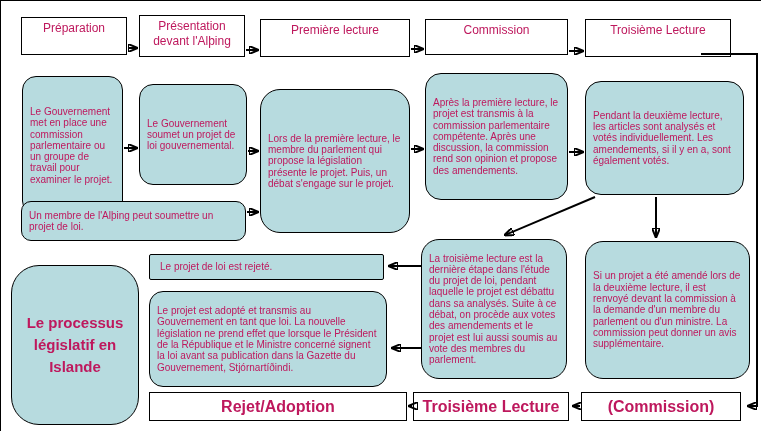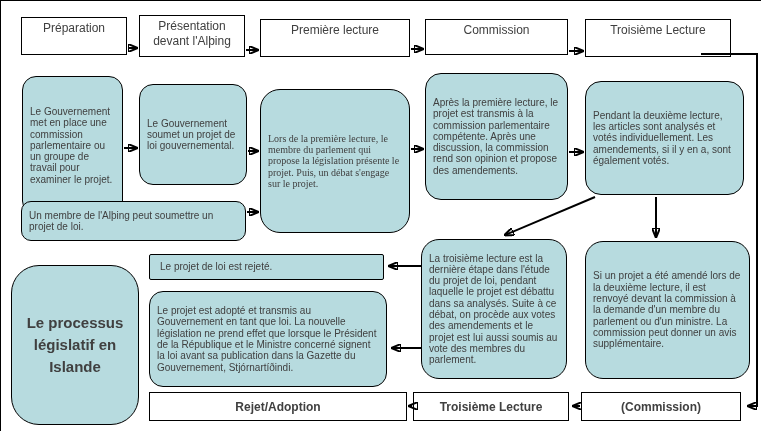--- a/index.html
+++ b/index.html
@@ -4,31 +4,31 @@
 <style>
   html,body{margin:0;padding:0;background:#ffffff;}
   .canvas{
     position:relative;
     width:761px;height:431px;
     background:#ffffff;
     border-top:1px solid #000;
     border-left:1px solid #000;
     overflow:hidden;
     font-family:"Liberation Sans", sans-serif;
-    color:#404040;
+    color:#be185d;
   }
   .box{position:absolute;box-sizing:border-box;background:#fff;border:1.5px solid #000;}
   .stage{
     display:flex;justify-content:center;align-items:flex-start;
     padding-top:3px;text-align:center;
     font-size:12px;line-height:1.25;
   }
   .bstage{
     display:flex;justify-content:center;align-items:center;
-    text-align:center;font-size:12px;font-weight:bold;
+    text-align:center;font-size:16px;font-weight:bold;
   }
   .bubble{
     background:#b7dbdf;
     display:flex;align-items:center;
     padding:5px 7px;
     font-size:10px;line-height:1.13;
   }
   .titlebox{
     background:#b7dbdf;border-radius:28px;
     display:flex;align-items:center;justify-content:center;
@@ -58,21 +58,21 @@
   <div class="box stage" style="left:584px;top:18px;width:146px;height:38px;">
     <span>Troisième Lecture</span>
   </div>
 
   <div class="box bubble" style="left:21px;top:75px;width:101px;height:139px;border-radius:14px;">
     <span>Le Gouvernement met en place une commission parlementaire ou un groupe de travail pour examiner le projet.</span>
   </div>
   <div class="box bubble" style="left:138px;top:83px;width:108px;height:101px;border-radius:14px;">
     <span>Le Gouvernement soumet un projet de loi gouvernemental.</span>
   </div>
-  <div class="box bubble" style="left:259px;top:88px;width:150px;height:144px;border-radius:20px;font-family:Liberation Serif, serif;">
+  <div class="box bubble" style="left:259px;top:88px;width:150px;height:144px;border-radius:20px;">
     <span>Lors de la première lecture, le membre du parlement qui propose la législation présente le projet. Puis, un débat s'engage sur le projet.</span>
   </div>
   <div class="box bubble" style="left:424px;top:72px;width:143px;height:127px;border-radius:16px;">
     <span>Après la première lecture, le projet est transmis à la commission parlementaire compétente. Après une discussion, la commission rend son opinion et propose des amendements.</span>
   </div>
   <div class="box bubble" style="left:584px;top:80px;width:159px;height:114px;border-radius:16px;">
     <span>Pendant la deuxième lecture, les articles sont analysés et votés individuellement. Les amendements, si il y en a, sont également votés.</span>
   </div>
   <div class="box bubble" style="left:20px;top:200px;width:225px;height:40px;border-radius:10px;">
     <span>Un membre de l'Alþing peut soumettre un projet de loi.</span>

